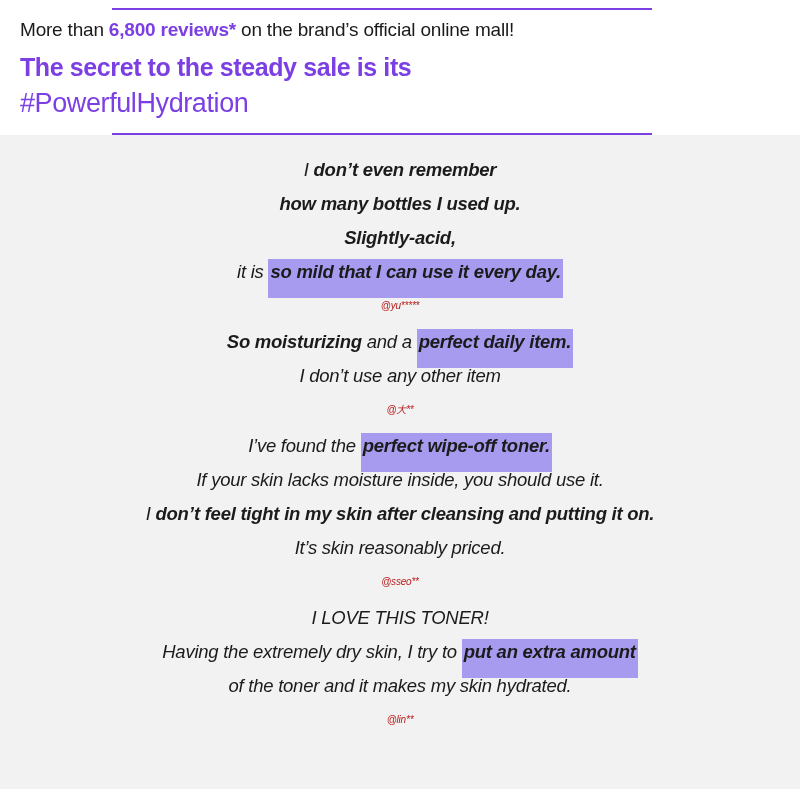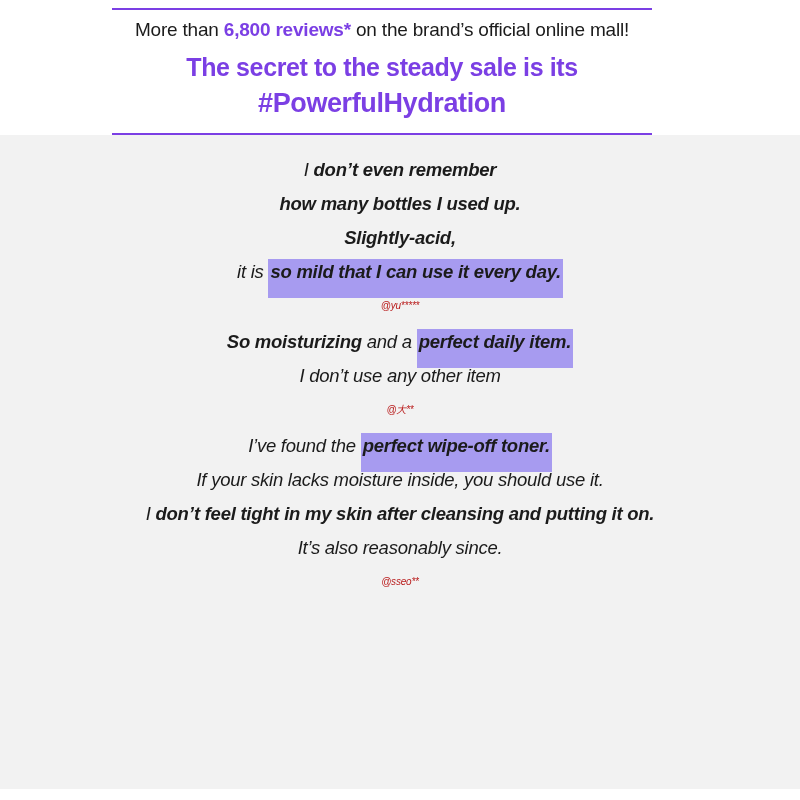--- a/index.html
+++ b/index.html
@@ -20,21 +20,20 @@
     height: 800px;
     box-sizing: border-box;
   }
 
   
   .header {
     position: relative;
     box-sizing: border-box;
     width: 764px;
     padding: 16px 20px 14px 20px;
-    text-align: center;
     background: #ffffff;
   }
   .header .rule {
     position: absolute;
     left: 112px;
     right: 112px;
     height: 2px;
     background: #7b3fe4;
   }
   .header .rule.top { top: 8px; }
@@ -56,21 +55,21 @@
     font-size: 25px;
     line-height: 33px;
     font-weight: 700;
     color: #7b3fe4;
     letter-spacing: -0.4px;
   }
   .headline-3 {
     margin-top: 2px;
     font-size: 27px;
     line-height: 35px;
-    font-weight: 700;
+    font-weight: 400;
     color: #7b3fe4;
     letter-spacing: -0.4px;
   }
 
   
   .reviews {
     box-sizing: border-box;
     width: 800px;
     height: 654px;
     background: #f2f2f2;
@@ -136,19 +135,25 @@
     <div class="review-block">
       <div class="line"><b>So moisturizing</b><span> and a </span><span class="mark">perfect daily item.</span></div>
       <div class="line"><span>I don’t use any other item</span></div>
       <div class="author">@大**</div>
     </div>
 
     <div class="review-block">
       <div class="line"><span>I’ve found the </span><span class="mark">perfect wipe-off toner.</span></div>
       <div class="line"><span>If your skin lacks moisture inside, you should use it.</span></div>
       <div class="line"><span>I </span><b>don’t feel tight in my skin after cleansing and putting it on.</b></div>
-      <div class="line"><span>It’s also reasonably since.</span></div>
+      <div class="line"><span>It’s skin reasonably priced.</span></div>
       <div class="author">@sseo**</div>
     </div>
 
+    <div class="review-block">
+      <div class="line"><span>I LOVE THIS TONER!</span></div>
+      <div class="line"><span>Having the extremely dry skin, I try to </span><span class="mark">put an extra amount</span></div>
+      <div class="line"><span>of the toner and it makes my skin hydrated.</span></div>
+      <div class="author">@lin**</div>
+    </div>
 
   </div>
 </div>
 
 </body></html>

